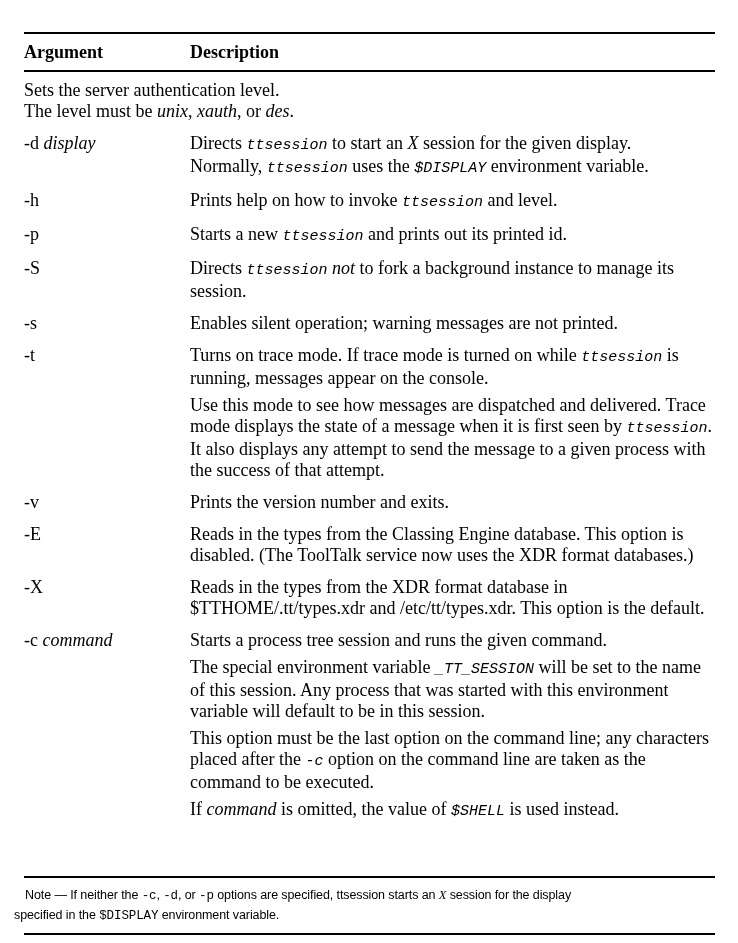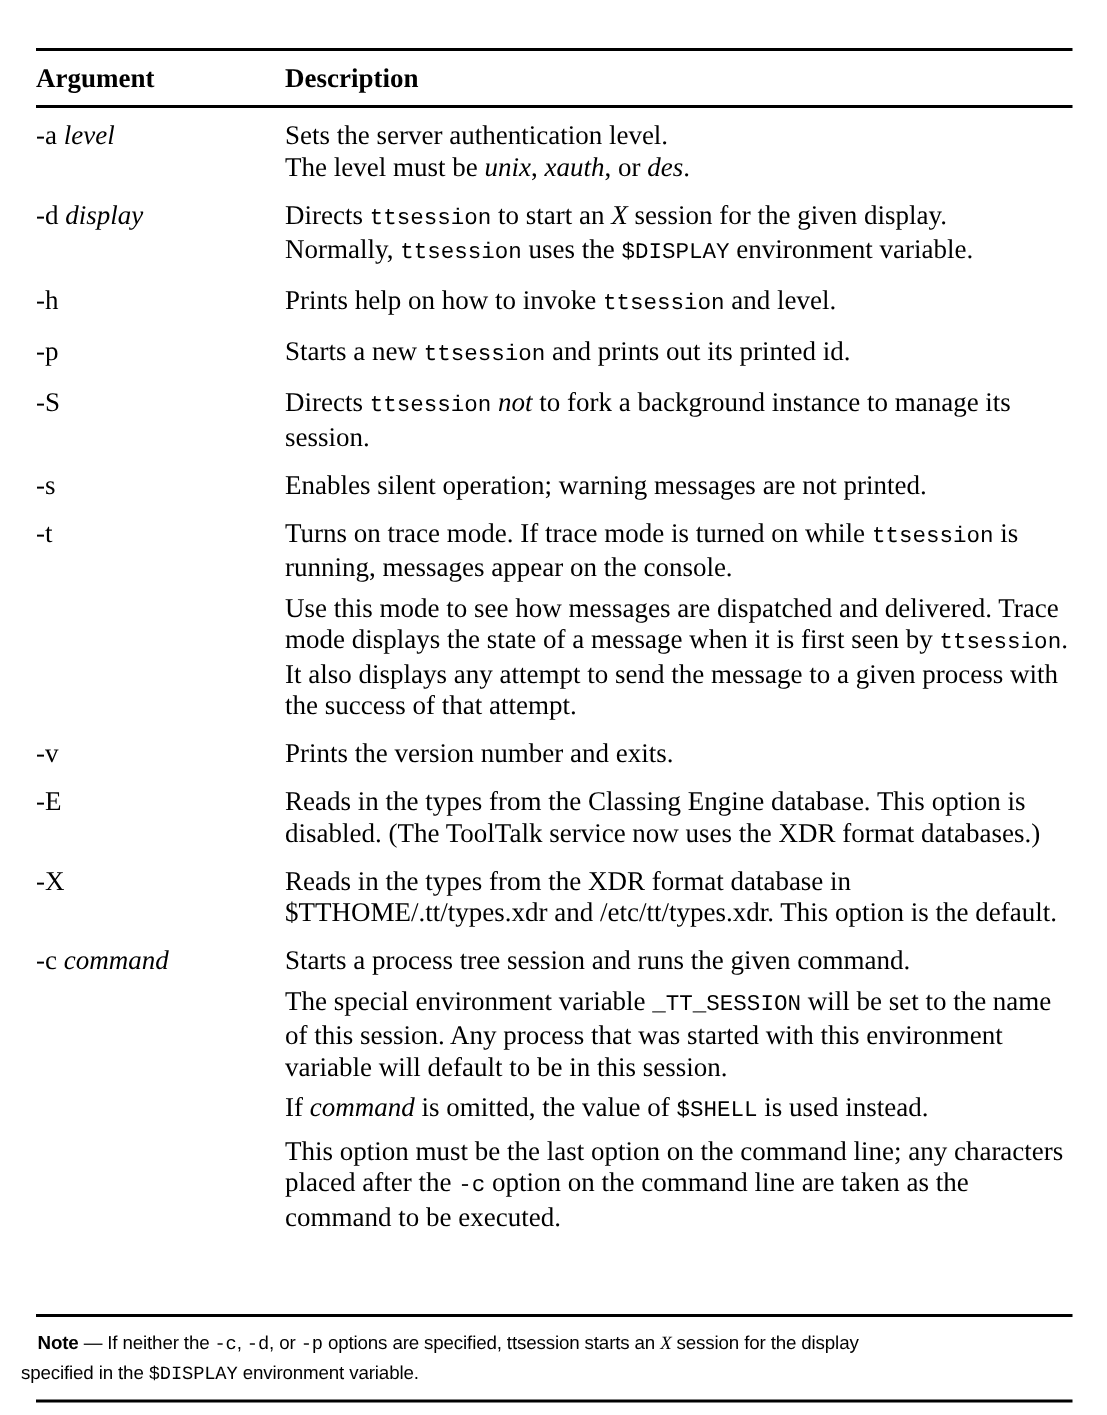--- a/index.html
+++ b/index.html
@@ -31,22 +31,22 @@
     margin-top: 11px;
     font-size: 18px;
     line-height: 21px;
   }
   #rows .row:first-child { margin-top: 8px; }
   .para { margin: 0; }
   .para + .para { margin-top: 6px; }
   .seg-plain { }
   .seg-italic { font-style: italic; }
   .seg-italic-serif { font-family: "Liberation Serif", serif; font-style: italic; }
-  .seg-mono { font-family: "Liberation Mono", monospace; font-size: 15px; }
-  .seg-bold { font-weight: bold; }
+  .seg-mono { font-family: "Liberation Mono", monospace; font-size: 15px; font-style: italic; }
+  .seg-bold { font-weight: normal; }
   .seg-mono-sm { font-family: "Liberation Mono", monospace; font-size: 12.5px; }
   .note-section {
     position: absolute;
     left: 0; right: 0; bottom: 0;
     padding-bottom: 20px;
     background: #ffffff;
   }
   .rule {
     height: 2px;
     background: #000000;
@@ -66,21 +66,20 @@
 
 <div class="page">
 
   <div class="table">
     <div class="header-row">
       <div class="arg-cell">Argument</div>
       <div class="desc-cell">Description</div>
     </div>
     <div id="rows">
         <div class="row">
-          <div class="arg-cell"><span class="seg-plain">-a </span><span class="seg-italic">level</span></div>
           <div class="desc-cell">
             <p class="para"><span class="seg-plain">Sets the server authentication level.</span><br><span class="seg-plain">The level must be </span><span class="seg-italic">unix</span><span class="seg-plain">, </span><span class="seg-italic">xauth</span><span class="seg-plain">, or </span><span class="seg-italic">des</span><span class="seg-plain">.</span></p>
           </div>
         </div>
         <div class="row">
           <div class="arg-cell"><span class="seg-plain">-d </span><span class="seg-italic">display</span></div>
           <div class="desc-cell">
             <p class="para"><span class="seg-plain">Directs </span><span class="seg-mono">ttsession</span><span class="seg-plain"> to start an </span><span class="seg-italic">X</span><span class="seg-plain"> session for the given display.</span><br><span class="seg-plain">Normally, </span><span class="seg-mono">ttsession</span><span class="seg-plain"> uses the </span><span class="seg-mono">$DISPLAY</span><span class="seg-plain"> environment variable.</span></p>
           </div>
         </div>
@@ -131,22 +130,22 @@
           <div class="arg-cell"><span class="seg-plain">-X</span></div>
           <div class="desc-cell">
             <p class="para"><span class="seg-plain">Reads in the types from the XDR format database in $TTHOME/.tt/types.xdr and /etc/tt/types.xdr. This option is the default.</span></p>
           </div>
         </div>
         <div class="row">
           <div class="arg-cell"><span class="seg-plain">-c </span><span class="seg-italic">command</span></div>
           <div class="desc-cell">
             <p class="para"><span class="seg-plain">Starts a process tree session and runs the given command.</span></p>
             <p class="para"><span class="seg-plain">The special environment variable </span><span class="seg-mono">_TT_SESSION</span><span class="seg-plain"> will be set to the name of this session. Any process that was started with this environment variable will default to be in this session.</span></p>
+            <p class="para"><span class="seg-plain">This option must be the last option on the command line; any characters placed after the </span><span class="seg-mono">-c</span><span class="seg-plain"> option on the command line are taken as the command to be executed.</span></p>
             <p class="para"><span class="seg-plain">If </span><span class="seg-italic">command</span><span class="seg-plain"> is omitted, the value of </span><span class="seg-mono">$SHELL</span><span class="seg-plain"> is used instead.</span></p>
-            <p class="para"><span class="seg-plain">This option must be the last option on the command line; any characters placed after the </span><span class="seg-mono">-c</span><span class="seg-plain"> option on the command line are taken as the command to be executed.</span></p>
           </div>
         </div>
       </div>
   </div>
 
   <div class="note-section">
     <div class="rule"></div>
     <p class="note-text" id="note-text"><span class="seg-bold">Note</span><span class="seg-plain"> — If neither the </span><span class="seg-mono-sm">-c</span><span class="seg-plain">, </span><span class="seg-mono-sm">-d</span><span class="seg-plain">, or </span><span class="seg-mono-sm">-p</span><span class="seg-plain"> options are specified, ttsession starts an </span><span class="seg-italic-serif">X</span><span class="seg-plain"> session for the display</span><br><span class="seg-plain">specified in the </span><span class="seg-mono-sm">$DISPLAY</span><span class="seg-plain"> environment variable.</span></p>
     <div class="rule"></div>
   </div>

